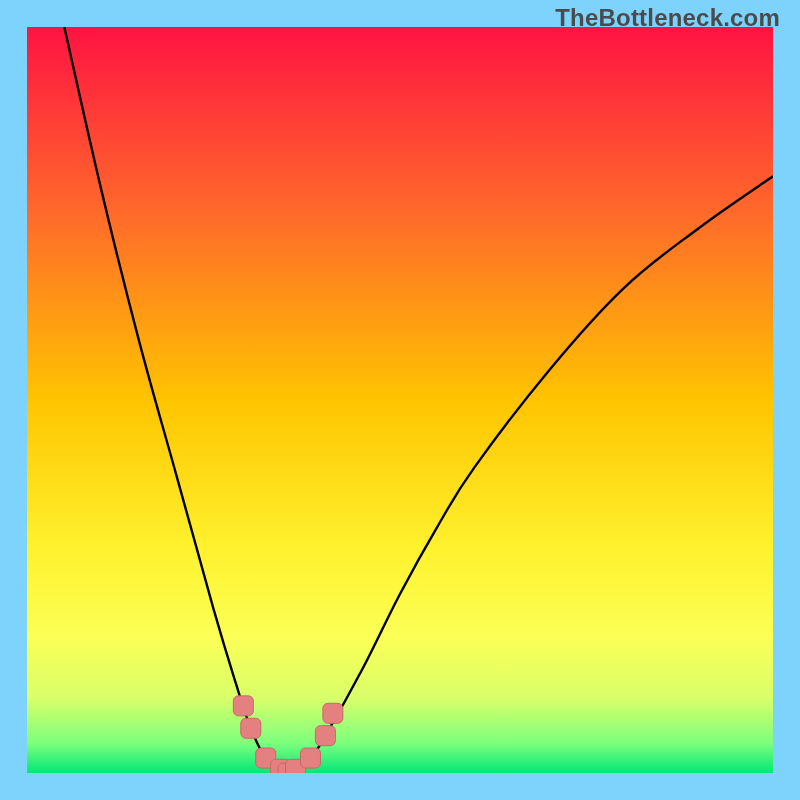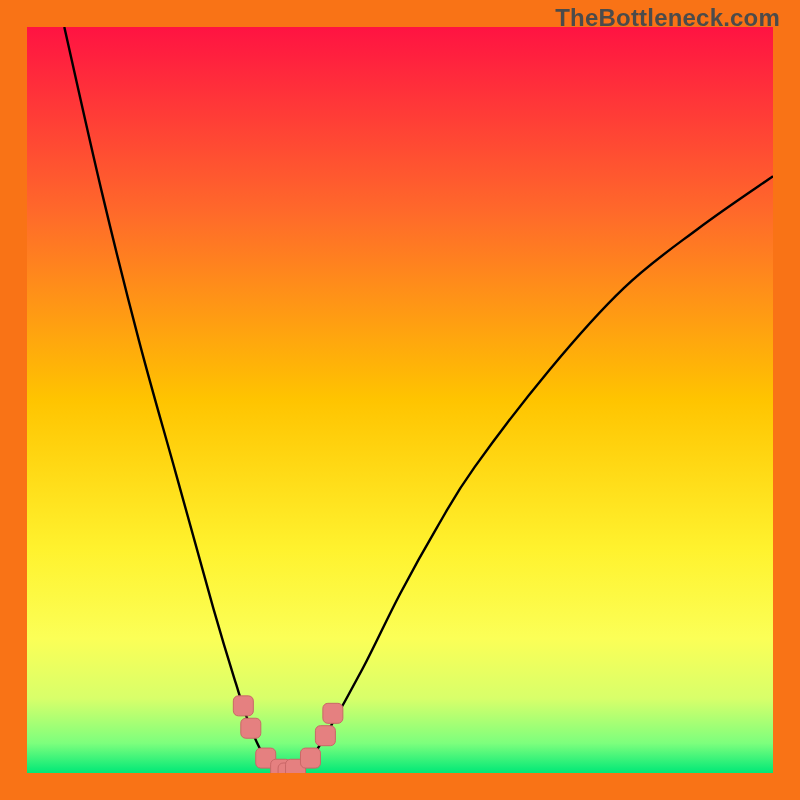--- a/index.html
+++ b/index.html
@@ -9,21 +9,21 @@
     height: 800px;
     background: #000000;
     overflow: hidden;
   }
   .frame {
     position: absolute;
     top: 0;
     left: 0;
     width: 800px;
     height: 800px;
-    background: #f97316;
+    background: #7dd3fc;
   }
   .watermark {
     position: absolute;
     top: 4px;
     right: 20px;
     color: #4b4b4b;
     font-family: Arial, Helvetica, sans-serif;
     font-size: 24px;
     font-weight: bold;
     letter-spacing: 0.2px;

